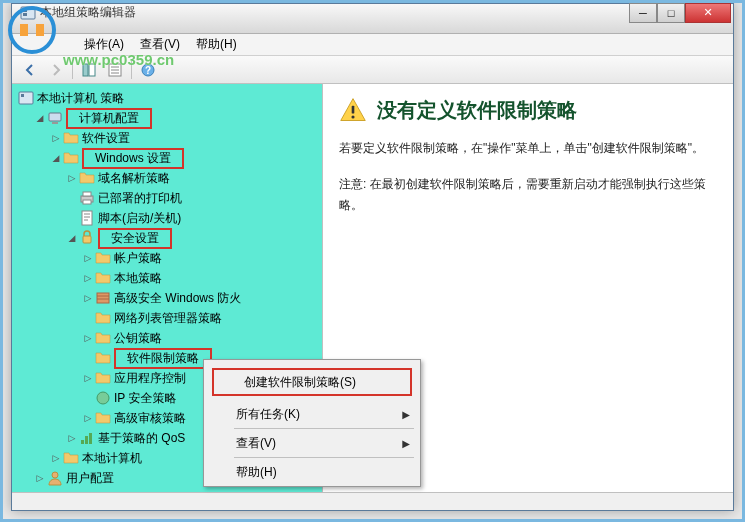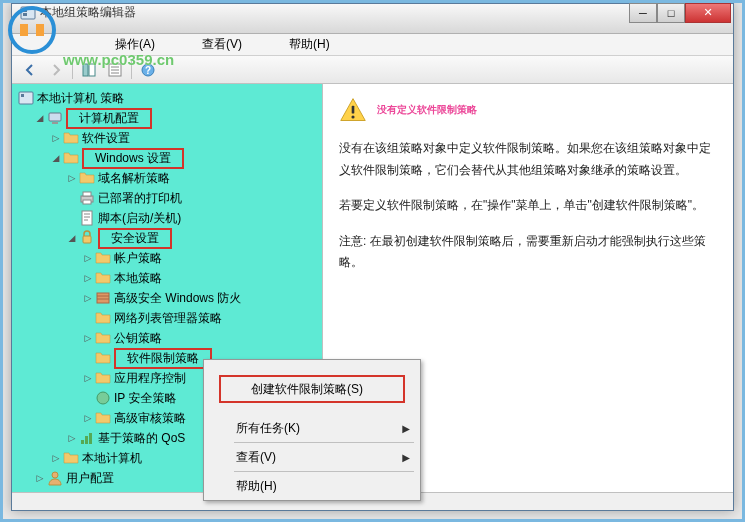--- a/index.html
+++ b/index.html
@@ -4,45 +4,45 @@
 <style>
 * { box-sizing: border-box; margin: 0; padding: 0; font-family: "Microsoft YaHei", "Segoe UI", Tahoma, sans-serif; }
 body { background: #e8e8e8; width: 745px; height: 522px; position: relative; overflow: hidden; border: 3px solid #7ab8e0; }
 .window { position: absolute; left: 8px; top: 0; right: 8px; bottom: 8px; background: #fff; border: 1px solid #5a7a9a; box-shadow: 0 0 12px rgba(0,0,0,0.3); display: flex; flex-direction: column; }
 .titlebar { height: 30px; background: linear-gradient(to bottom, #f8f8f8 0%, #e8e8e8 50%, #d8d8d8 100%); border-bottom: 1px solid #b0b0b0; display: flex; align-items: center; padding: 0 0 12px 8px; position: relative; }
 .title-icon { width: 16px; height: 16px; margin-right: 4px; display: inline-flex; align-items: center; justify-content: center; }
 .title-text { font-size: 12px; color: #333; flex: 1; white-space: nowrap; overflow: hidden; }
 .window-controls { display: flex; height: 20px; gap: 0; margin-right: 2px; }
 .win-btn { width: 28px; height: 20px; display: flex; align-items: center; justify-content: center; font-size: 11px; border: 1px solid #888; background: linear-gradient(to bottom,#f0f0f0,#d0d0d0); cursor: pointer; }
 .win-btn.close { background: linear-gradient(to bottom,#e77,#c33); color: #fff; width: 46px; border-color:#a33;}
-.menubar { height: 22px; background: #f4f4f4; border-bottom: 1px solid #d0d0d0; display: flex; align-items: center; padding: 0 4px; font-size: 12px; gap: 31px; }
+.menubar { height: 22px; background: #f4f4f4; border-bottom: 1px solid #d0d0d0; display: flex; align-items: center; padding: 0 4px; font-size: 12px; }
 .menu-item { padding: 2px 8px; cursor: pointer; }
 .watermark { position: absolute; left: 60px; top: 48px; color: #6fc96f; font-size: 15px; font-weight: bold; text-shadow: 0 0 1px #fff; z-index: 5; pointer-events:none; }
 .logo-watermark { position: absolute; left: 5px; top: 3px; z-index:6; pointer-events:none;}
 .toolbar { height: 28px; background: linear-gradient(to bottom,#fafafa,#e8e8e8); border-bottom: 1px solid #c0c0c0; display: flex; align-items: center; padding: 0 6px; gap: 2px; position: relative; }
 .tb-btn { width: 24px; height: 22px; display: flex; align-items: center; justify-content: center; cursor: pointer; border: 1px solid transparent; border-radius: 2px; }
 .tb-sep { width: 1px; height: 18px; background: #c0c0c0; margin: 0 2px; }
 .body-area { flex: 1; display: flex; min-height: 0; }
 .tree-panel { width: 311px; border-right: 1px solid #c0c0c0; overflow: auto; background: #5eead4; padding: 4px 2px; font-size: 12px; }
 .content-panel { flex: 1; overflow: auto; background: #fff; padding: 12px 16px; font-size: 12px; position: relative; }
 .tree ul { list-style: none; padding-left: 16px; }
 .tree > ul { padding-left: 2px; }
 .tree li { position: relative; }
 .row { display: flex; align-items: center; height: 20px; white-space: nowrap; cursor: pointer; padding-left: 2px; }
 .exp { width: 12px; height: 12px; display: inline-flex; align-items: center; justify-content: center; font-size: 9px; color: #555; margin-right: 1px; }
 .ico { width: 16px; height: 16px; margin-right: 3px; display: inline-flex; align-items: center; justify-content: center; flex-shrink: 0; }
 .lbl { color: #000; }
 .hl { border: 2px solid #d4342a; display: inline-block; padding: 0 11px; margin: -2px 0; }
 .folder-svg { fill: #f3c96b; stroke: #b8923e; stroke-width: 0.5; }
 .header-row { display: flex; align-items: center; margin-bottom: 14px; }
 .warn-icon { width: 28px; height: 28px; margin-right: 10px; }
-.header-title { font-size: 10px; font-weight: bold; color: #ec4899; }
+.header-title { font-size: 20px; font-weight: bold; color: #14532d; }
 .content-p { margin-bottom: 14px; line-height: 1.8; color: #222; }
 .context-menu { position: absolute; left: 200px; top: 356px; width: 218px; background: #f0f0f0; border: 1px solid #979797; box-shadow: 2px 2px 4px rgba(0,0,0,.3); padding: 2px; font-size: 12px; z-index: 20; }
-.ctx-hl { border: 2px solid #d4342a; margin: 13px; }
+.ctx-hl { border: 2px solid #d4342a; margin: 6px; }
 .ctx-item { height: 24px; display: flex; align-items: center; padding: 0 24px 0 30px; cursor: pointer; position: relative; }
 .ctx-sep { height: 1px; background: #c0c0c0; margin: 2px 4px 2px 28px; }
 .ctx-arrow { position: absolute; right: 8px; font-size: 10px; color: #333; }
 .statusbar { height: 18px; border-top: 1px solid #c0c0c0; background: #f0f0f0; }
 </style>
 </head>
 <body>
 
 <div class="window">
 
@@ -354,21 +354,20 @@
       <div class="header-row">
         <span class="warn-icon">
           <svg width="28" height="28" viewBox="0 0 32 32">
               <path d="M16 3 L30 28 H2 Z" fill="#ffd24a" stroke="#c89a1a" stroke-width="1"></path>
               <rect x="14.5" y="11" width="3" height="9" rx="1" fill="#333"></rect>
               <circle cx="16" cy="24" r="1.8" fill="#333"></circle>
             </svg>
         </span>
         <span class="header-title">没有定义软件限制策略</span>
       </div>
-      <p class="content-p">没有在该组策略对象中定义软件限制策略。如果您在该组策略对象中定义软件限制策略，它们会替代从其他组策略对象继承的策略设置。</p>
       <p class="content-p">若要定义软件限制策略，在"操作"菜单上，单击"创建软件限制策略"。</p>
       <p class="content-p">注意: 在最初创建软件限制策略后，需要重新启动才能强制执行这些策略。</p>
     </div>
   </div>
 
   <div class="statusbar"></div>
 </div>
 
 <div class="context-menu">
   <div class="ctx-hl">

